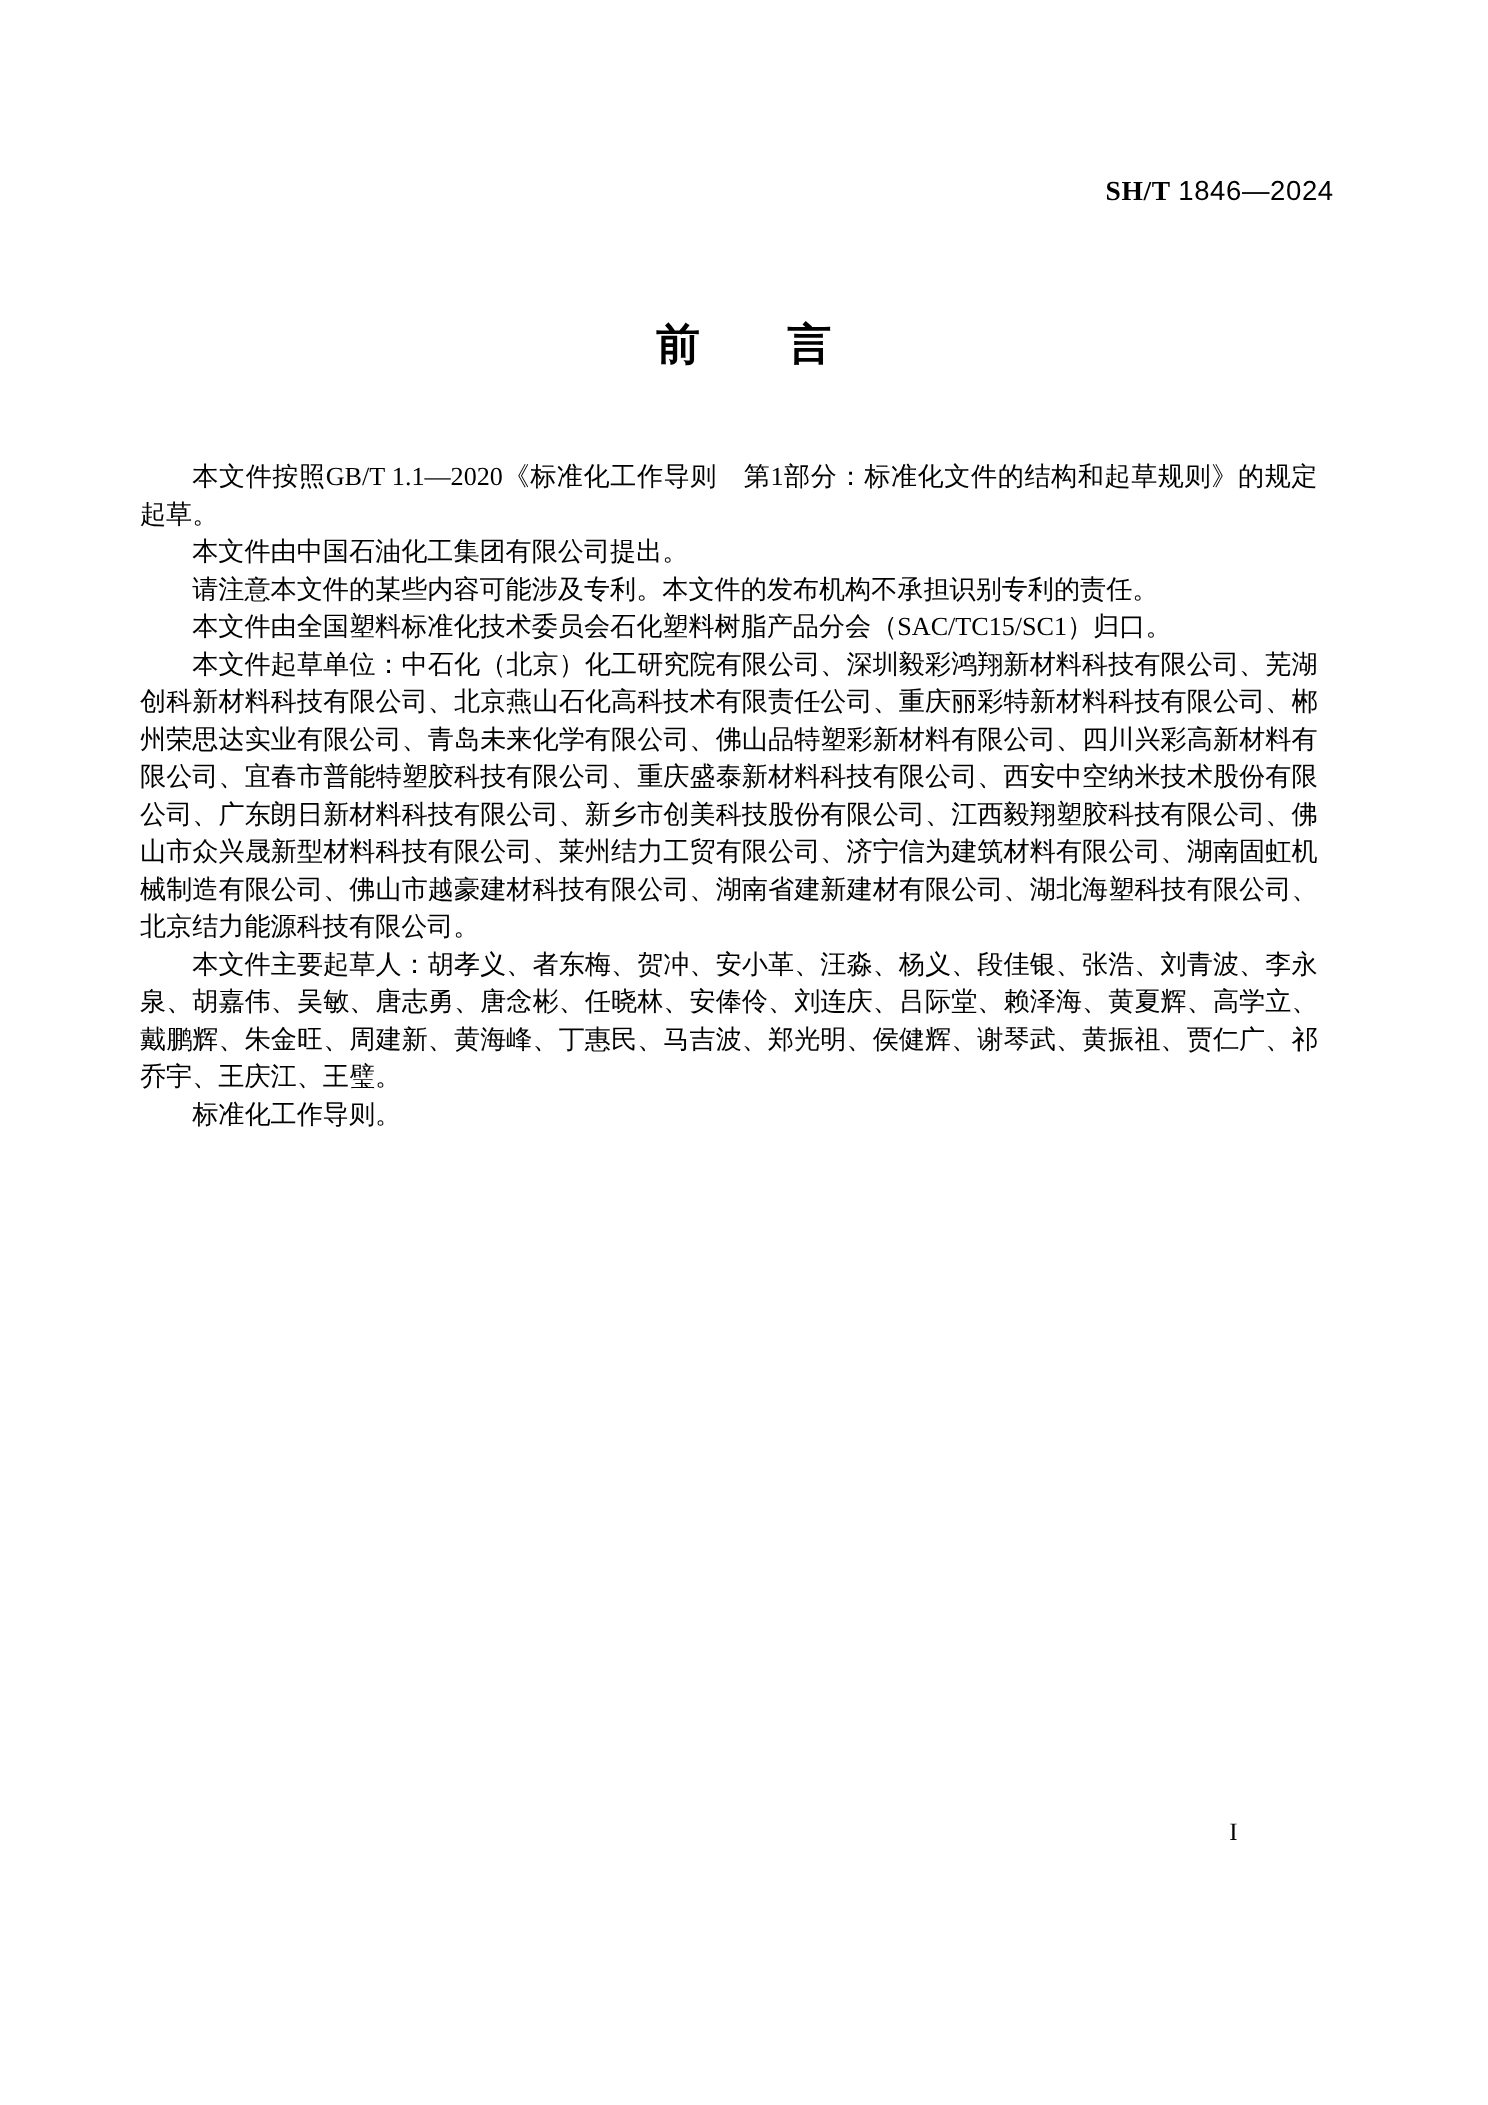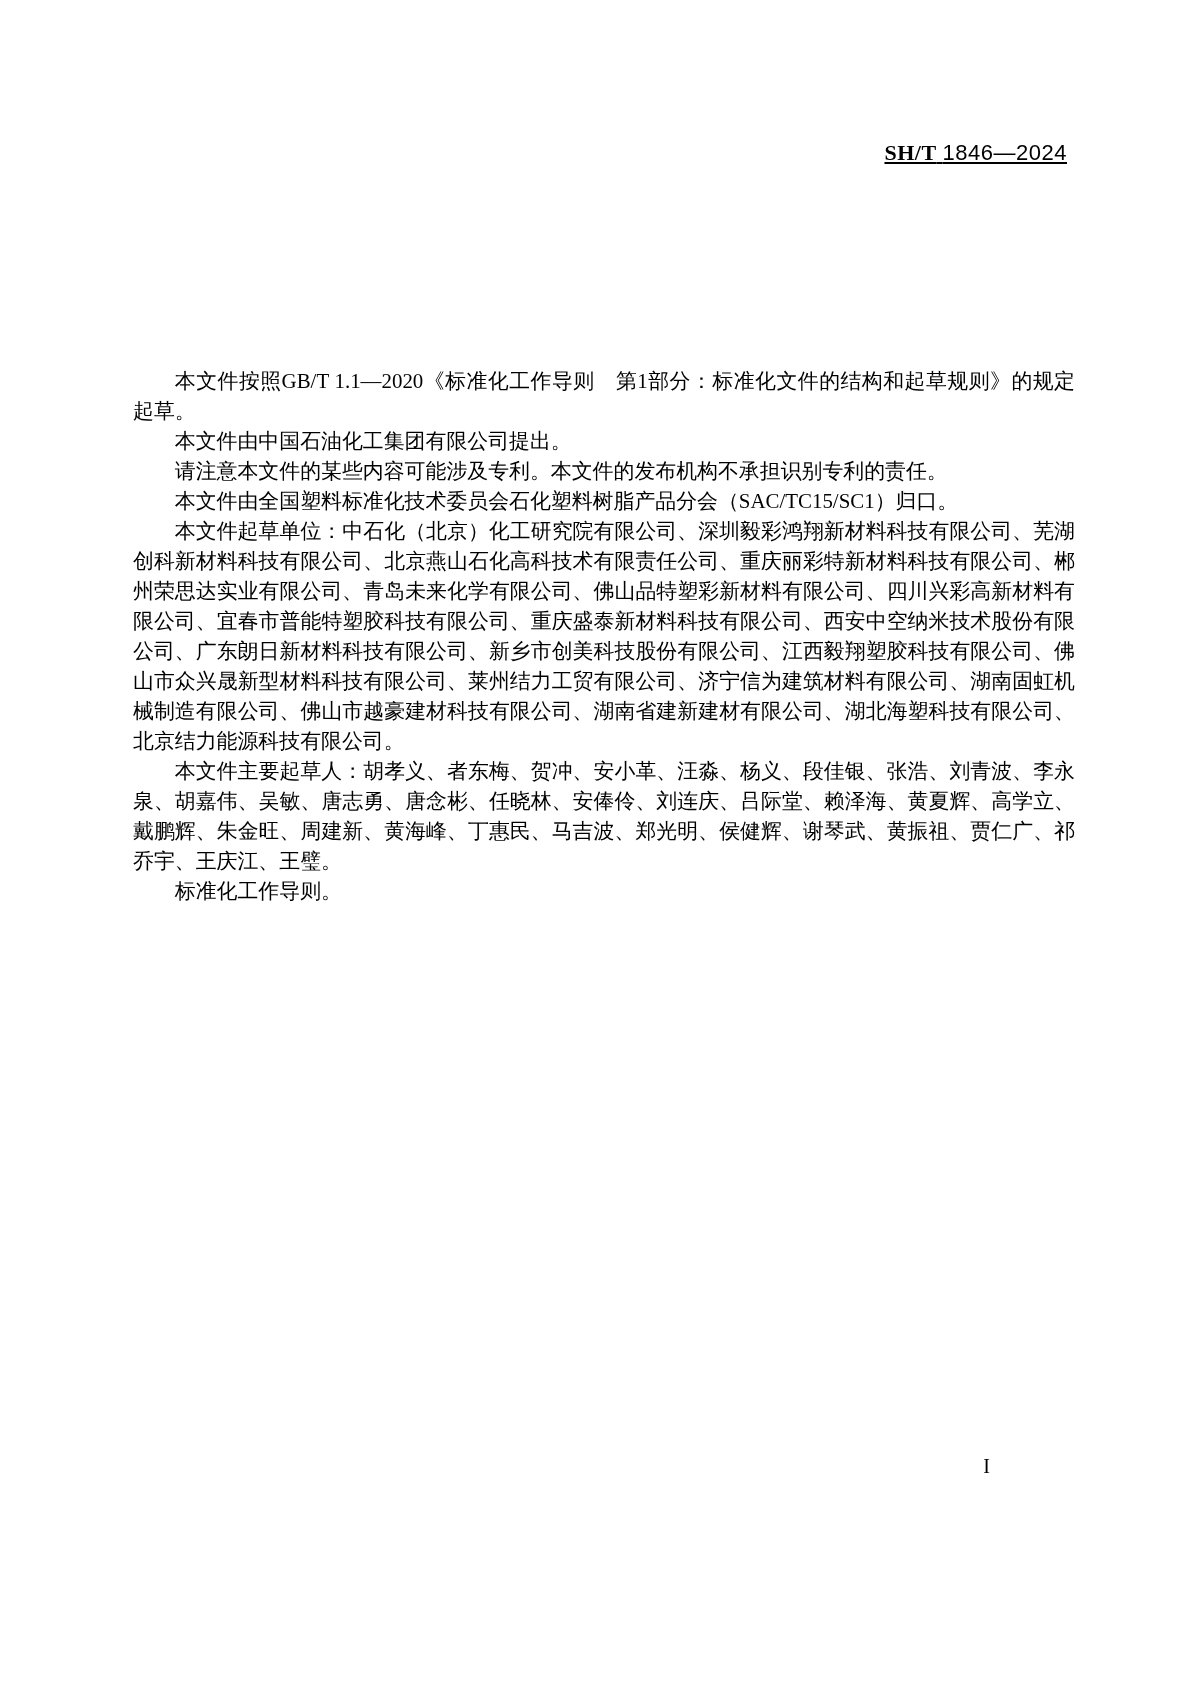--- a/index.html
+++ b/index.html
@@ -16,21 +16,20 @@
     font-family: "Liberation Serif", serif;
     overflow: hidden;
   }
   .header-code {
     position: absolute;
     top: 140px;
     right: 123px;
     font-size: 22px;
     letter-spacing: 0.5px;
     white-space: nowrap;
-    text-decoration: underline;
   }
   .header-code .std-prefix {
     font-family: "Liberation Serif", serif;
     font-weight: bold;
   }
   .header-code .std-number {
     font-family: "Liberation Sans", sans-serif;
     font-weight: normal;
   }
   .doc-title {
@@ -41,21 +40,21 @@
     margin: 0;
     text-align: center;
     font-family: "Liberation Sans", sans-serif;
     font-weight: bold;
     font-size: 35px;
     line-height: 44px;
   }
   .content {
     position: absolute;
     top: 366px;
-    left: 133px;
+    left: 112px;
     width: 942px;
     font-size: 20.9px;
     line-height: 30px;
     text-align: justify;
     text-justify: inter-ideograph;
   }
   .content p {
     margin: 0;
     padding: 0;
     text-indent: 2em;
@@ -71,20 +70,21 @@
 </head>
 <body>
 
 <div class="page">
 
   <div class="header-code">
     <span class="std-prefix">SH/T</span>
     <span class="std-number">1846—2024</span>
   </div>
 
+  <h1 class="doc-title">前　　言</h1>
 
   <div class="content">
     <p>本文件按照GB/T 1.1—2020《标准化工作导则　第1部分：标准化文件的结构和起草规则》的规定起草。</p>
     <p>本文件由中国石油化工集团有限公司提出。</p>
     <p>请注意本文件的某些内容可能涉及专利。本文件的发布机构不承担识别专利的责任。</p>
     <p>本文件由全国塑料标准化技术委员会石化塑料树脂产品分会（SAC/TC15/SC1）归口。</p>
     <p>本文件起草单位：中石化（北京）化工研究院有限公司、深圳毅彩鸿翔新材料科技有限公司、芜湖创科新材料科技有限公司、北京燕山石化高科技术有限责任公司、重庆丽彩特新材料科技有限公司、郴州荣思达实业有限公司、青岛未来化学有限公司、佛山品特塑彩新材料有限公司、四川兴彩高新材料有限公司、宜春市普能特塑胶科技有限公司、重庆盛泰新材料科技有限公司、西安中空纳米技术股份有限公司、广东朗日新材料科技有限公司、新乡市创美科技股份有限公司、江西毅翔塑胶科技有限公司、佛山市众兴晟新型材料科技有限公司、莱州结力工贸有限公司、济宁信为建筑材料有限公司、湖南固虹机械制造有限公司、佛山市越豪建材科技有限公司、湖南省建新建材有限公司、湖北海塑科技有限公司、北京结力能源科技有限公司。</p>
     <p>本文件主要起草人：胡孝义、者东梅、贺冲、安小革、汪淼、杨义、段佳银、张浩、刘青波、李永泉、胡嘉伟、吴敏、唐志勇、唐念彬、任晓林、安俸伶、刘连庆、吕际堂、赖泽海、黄夏辉、高学立、戴鹏辉、朱金旺、周建新、黄海峰、丁惠民、马吉波、郑光明、侯健辉、谢琴武、黄振祖、贾仁广、祁乔宇、王庆江、王璧。</p>
     <p>标准化工作导则。</p>
   </div>

